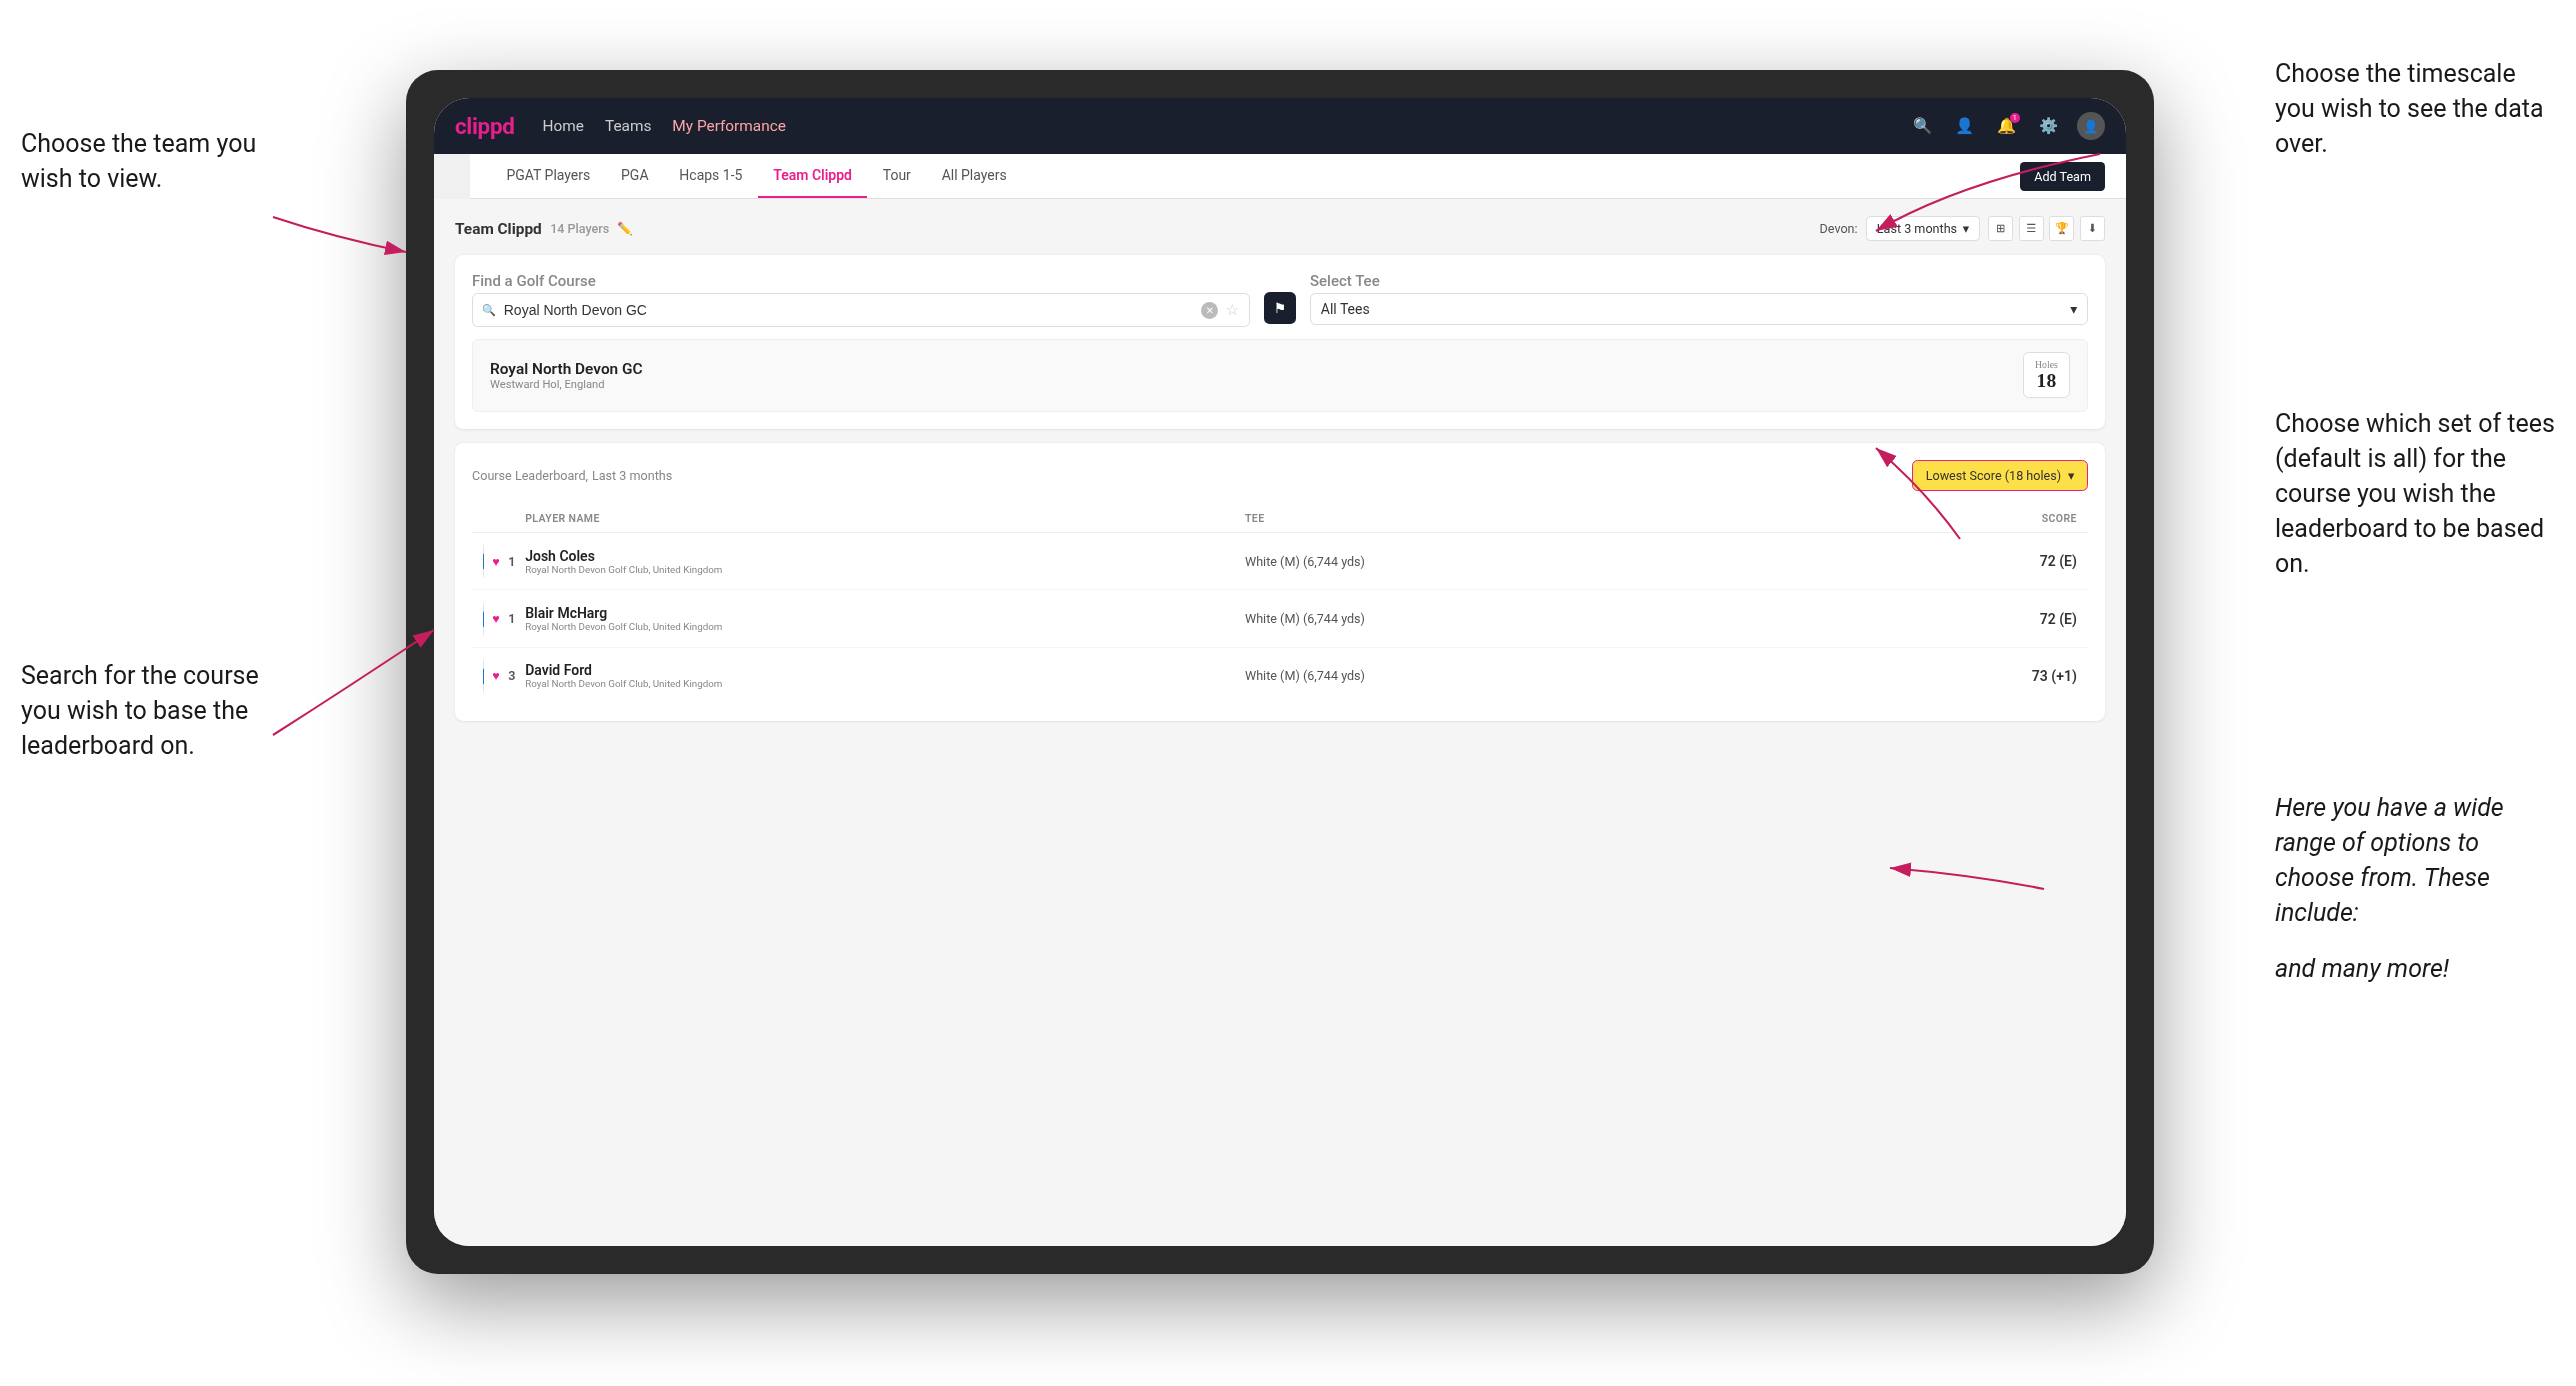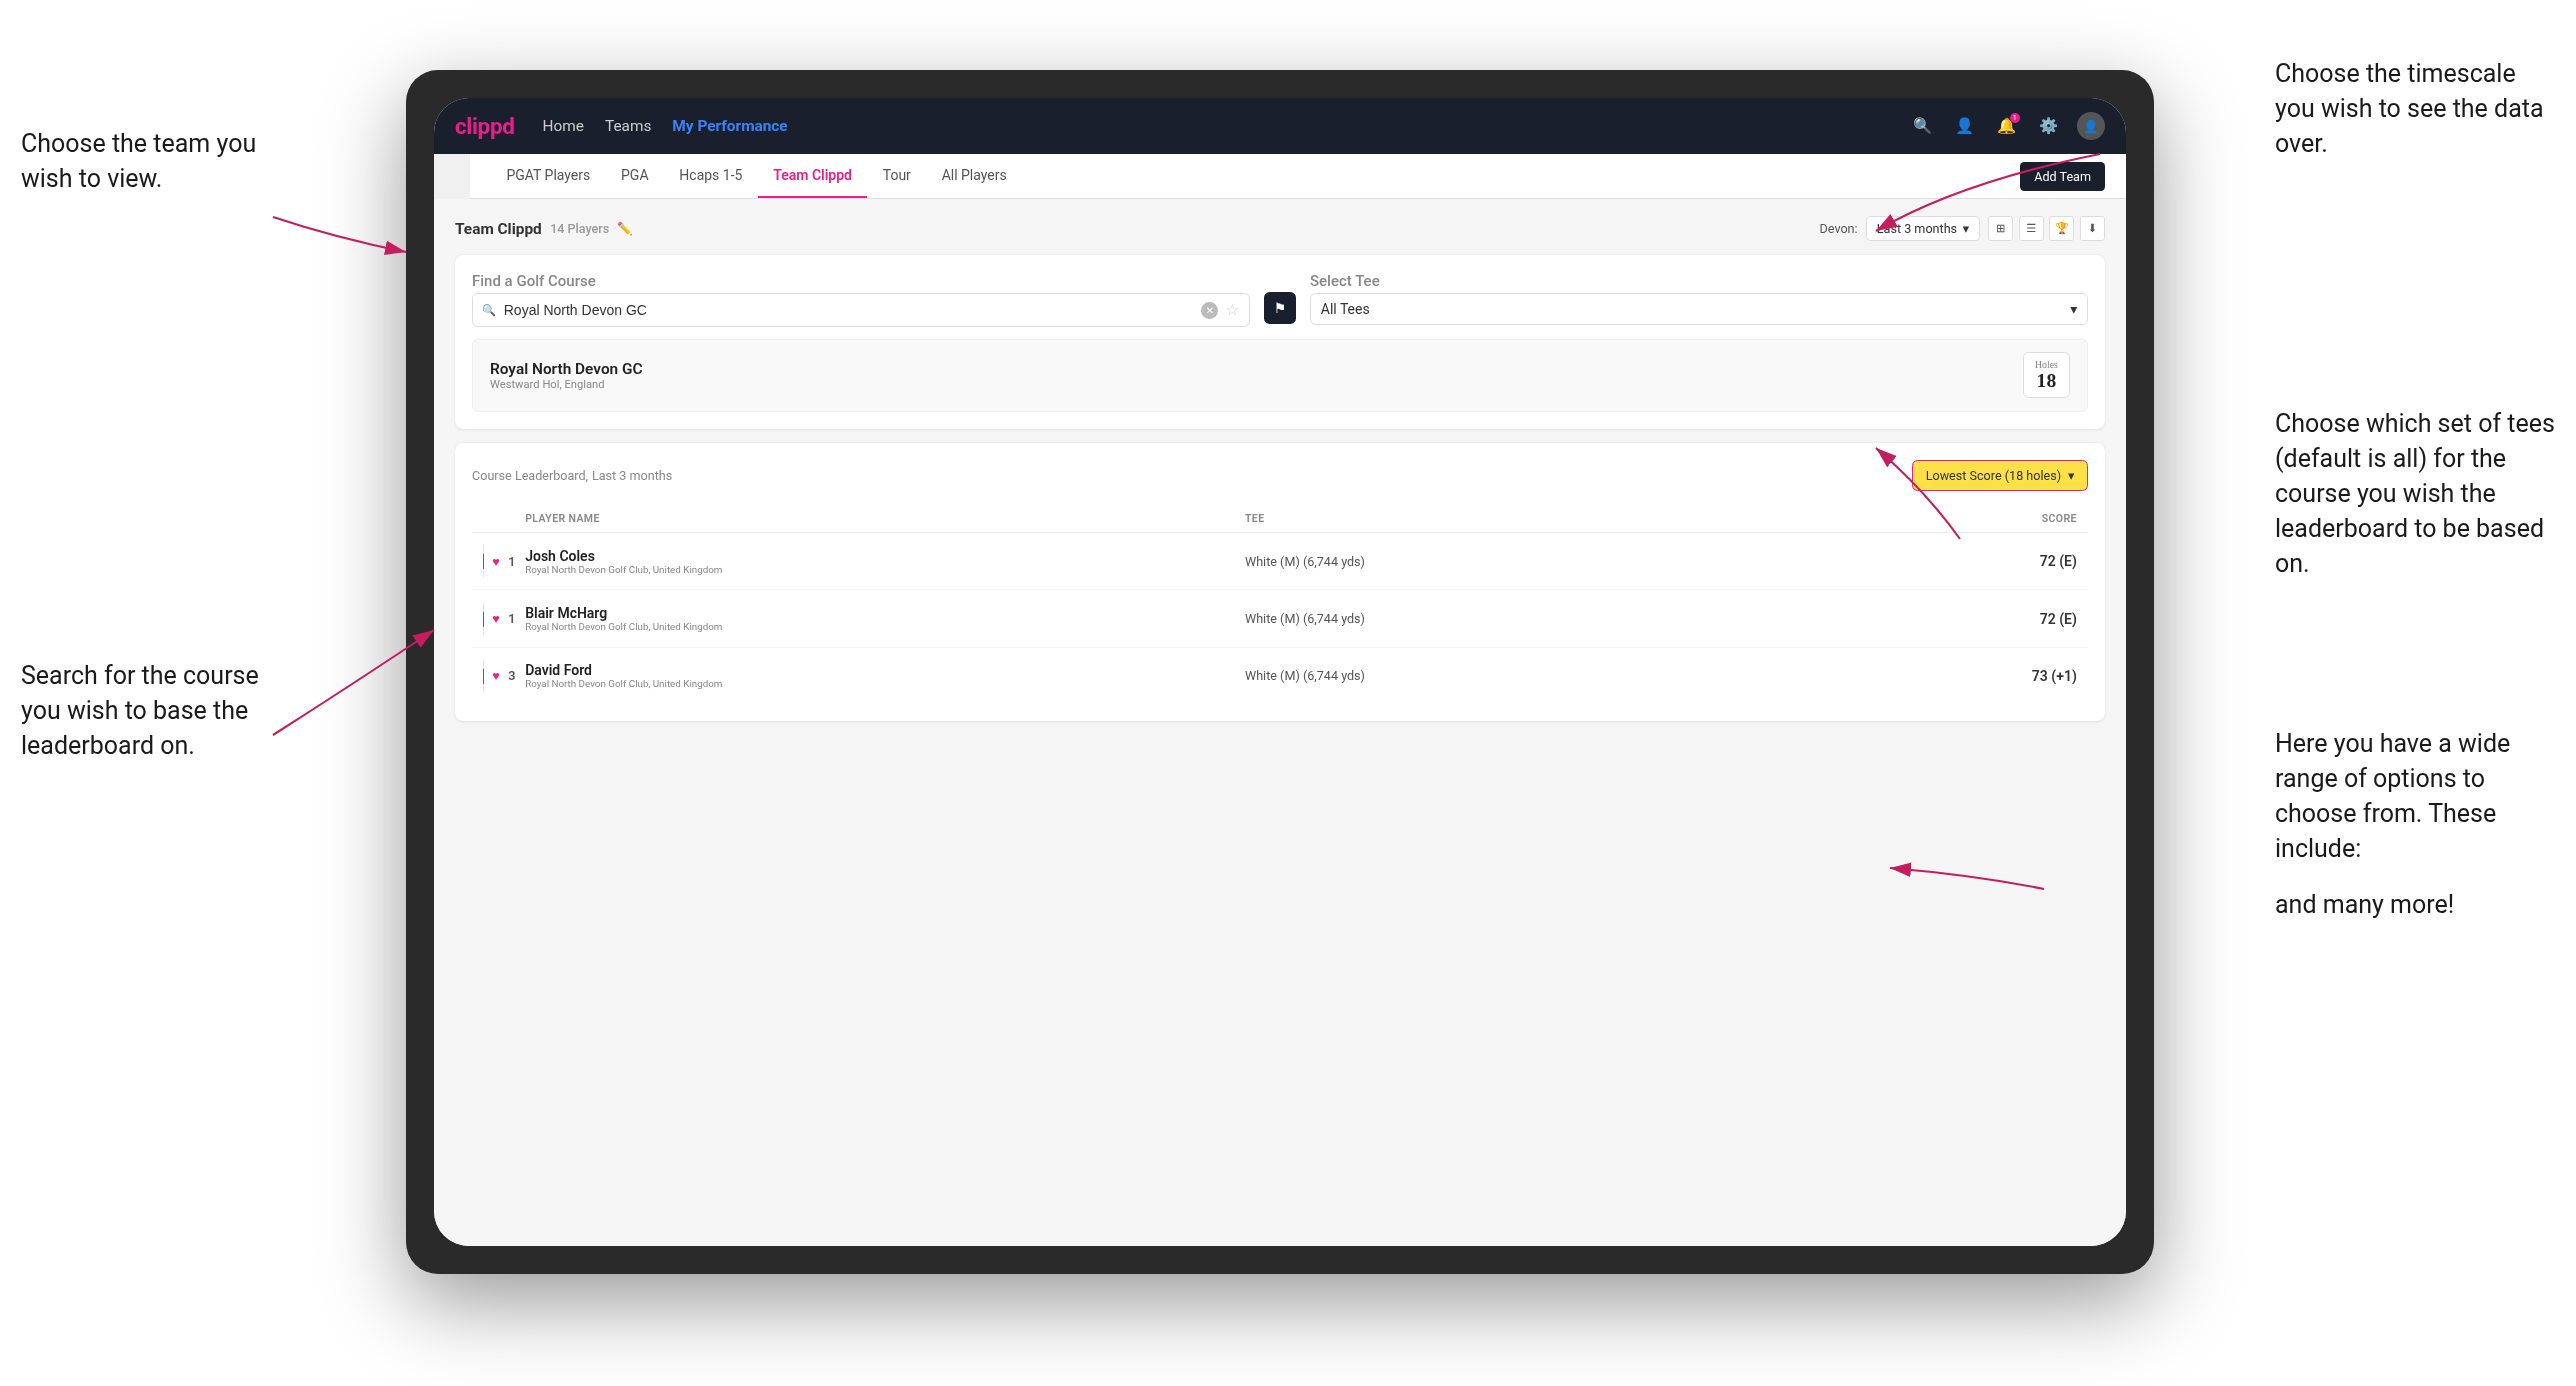--- a/index.html
+++ b/index.html
@@ -84,22 +84,21 @@
       flex: 1;
     }
 
     .navbar-link {
       color: #ccc;
       font-size: 15.4px;
       cursor: pointer;
     }
 
     .navbar-link.active {
-      color: #3b82f6;
-      font-weight: bold;
+      color: #fca5a5;
     }
 
     .navbar-icons {
       display: flex;
       align-items: center;
       gap: 14px;
     }
 
     .nav-icon {
       width: 28px;
@@ -717,21 +716,21 @@
 </div>
 
 <div class="annotation annotation-right" style="position:absolute; top:406px; right:21px;">
   <span>Choose which set of tees (default is all) for the course you wish the leaderboard to be based on.</span>
 </div>
 
 <div class="annotation" style="position:absolute; top:658px; left:21px;">
   <span>Search for the course you wish to base the leaderboard on.</span>
 </div>
 
-<div class="annotation annotation-right" style="position:absolute; top:726px; right:21px;">
+<div class="annotation annotation-right" style="position:absolute; top:790px; right:21px;font-style:italic;">
   <p style="margin-bottom:14px;">Here you have a wide range of options to choose from. These include:</p>
   <p style="margin-top:21px; font-size:25px;">and many more!</p>
 </div>
 
 <svg class="arrows-svg" viewBox="0 0 3680 1980" xmlns="http://www.w3.org/2000/svg">
 
   <path d="M 390 310 Q 480 340 580 360" stroke="#c41e5e" stroke-width="3" fill="none" marker-end="url(#arrow)"></path>
 
   <path d="M 3000 220 Q 2800 260 2680 330" stroke="#c41e5e" stroke-width="3" fill="none" marker-end="url(#arrow)"></path>
 

